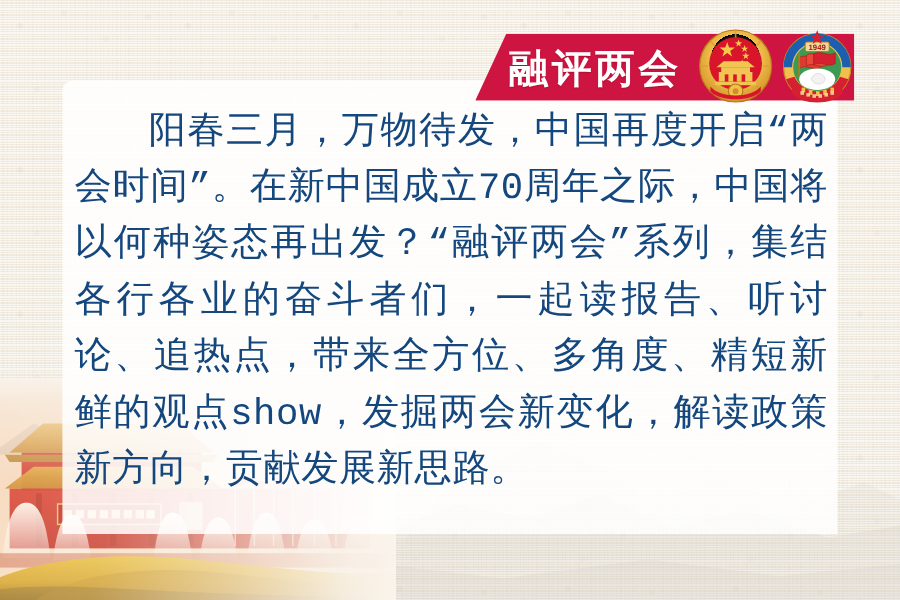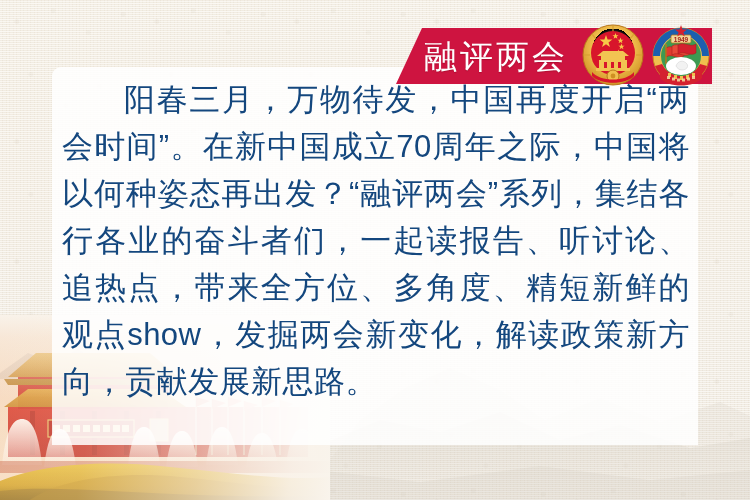--- a/index.html
+++ b/index.html
@@ -101,49 +101,49 @@
   }
   .banner-title {
     position: absolute;
     left: 424px;
     top: 28px;
     height: 56px;
     display: flex;
     align-items: center;
     color: #ffffff;
     font-size: 33px;
-    font-weight: normal;
+    font-weight: bold;
     letter-spacing: 3px;
     line-height: 1;
     text-shadow: 0 1px 1px rgba(120,0,22,.35);
     font-family: "Liberation Sans", "DejaVu Sans", sans-serif;
   }
 
   
   .emblem {
     position: absolute;
     top: 22px;
   }
   .emblem svg { display: block; }
   .emblem-national { left: 580px; }
   .emblem-cppcc    { left: 648px; }
 
   
   .body-text {
     position: absolute;
     left: 62px;
-    top: 76px;
+    top: 87px;
     width: 628px;
     color: #14477e;
     font-size: 31px;
     line-height: 47px;
     letter-spacing: .5px;
     text-align: justify;
     text-justify: inter-character;
-    font-family: Liberation Sans, sans-serif;
+    font-family: Liberation Mono, monospace;
   }
   .body-text p {
     margin: 0;
     text-indent: 2em;
   }
 </style>
 </head>
 <body>
 
 <div id="poster">

